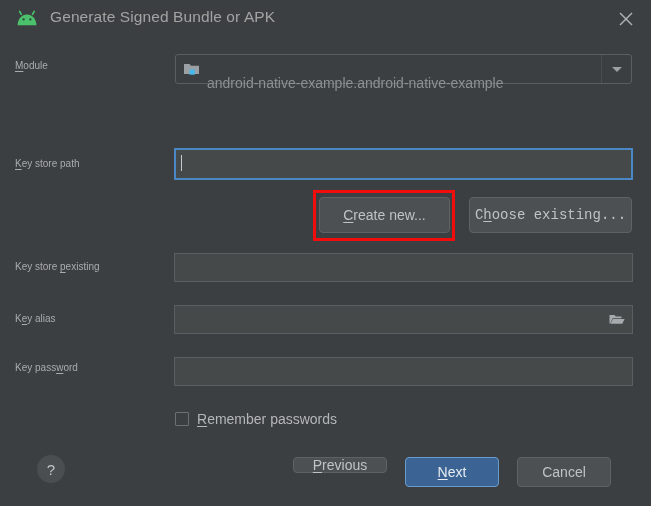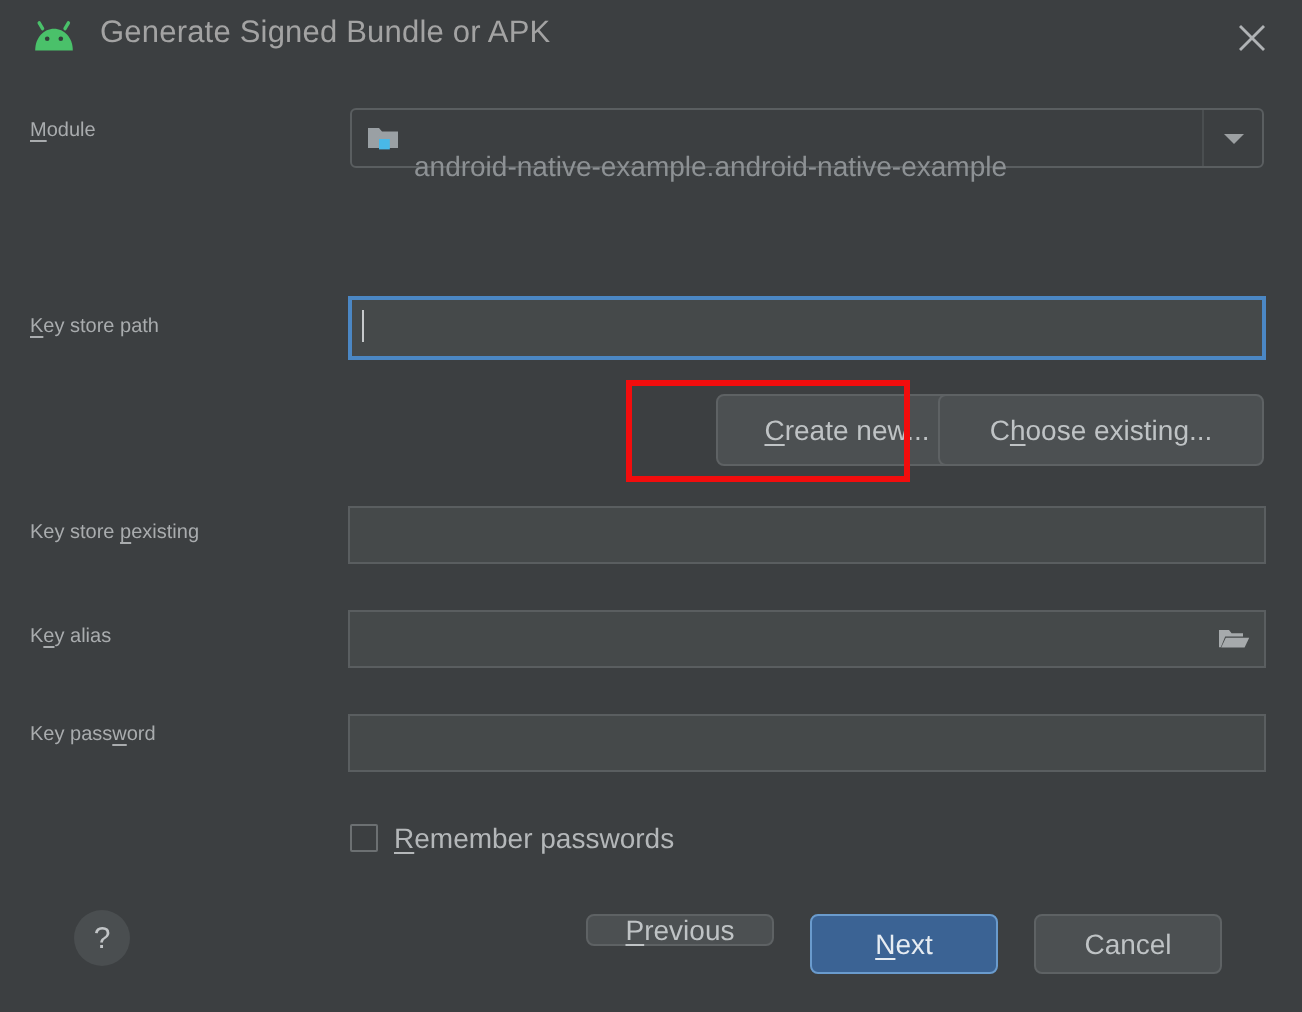--- a/index.html
+++ b/index.html
@@ -241,25 +241,25 @@
   </div>
 
   <div class="field-label" style="left:15px; top:158px;">
     <span class="mn">K</span><span>ey store path</span>
   </div>
 
   <div class="text-field focused" style="left:174px; top:148px; width:459px; height:32px;">
     <div class="caret"></div>
   </div>
 
-  <div class="btn" style="left:319px; top:197px; width:131px; height:36px;margin-left:39px;">
+  <div class="btn" style="left:319px; top:197px; width:131px; height:36px;">
     <span><span class="mn">C</span><span>reate new...</span></span>
   </div>
 
-  <div class="btn" style="left:469px; top:197px; width:163px; height:36px;">
+  <div class="btn" style="left:469px; top:197px; width:163px; height:36px;font-family:Liberation Mono, monospace;">
     <span><span>C</span><span class="mn">h</span><span>oose existing...</span></span>
   </div>
 
   <div id="annotation-rect"></div>
 
   <div class="field-label" style="left:15px; top:261px;">
     <span>Key store </span><span class="mn">p</span><span>existing</span>
   </div>
   <div class="text-field" style="left:174px; top:253px; width:459px; height:29px;"></div>
 

